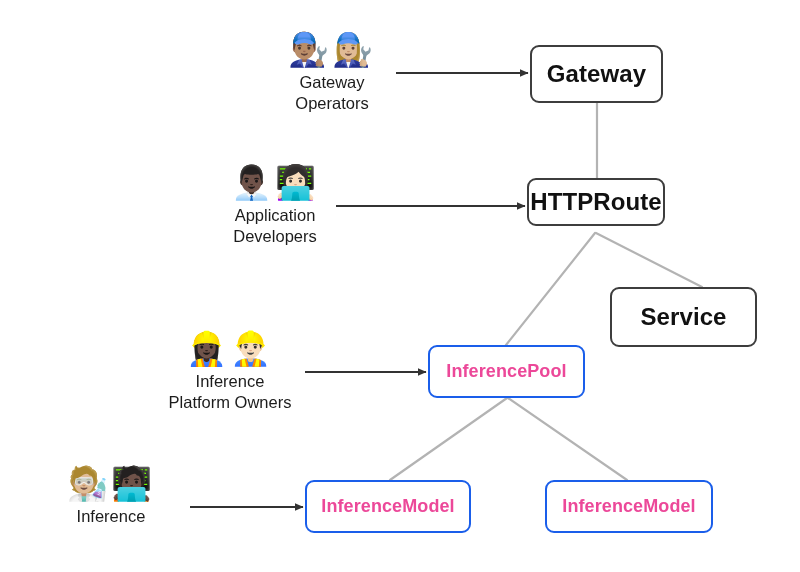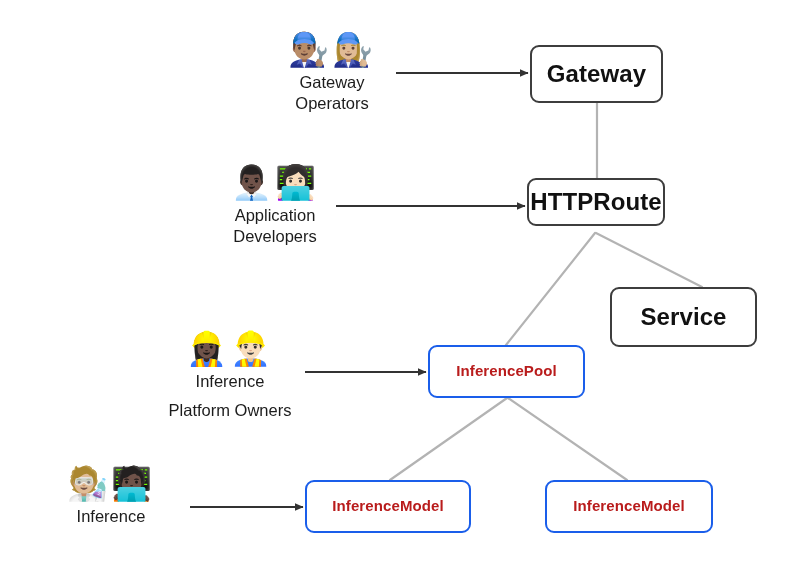--- a/index.html
+++ b/index.html
@@ -50,22 +50,22 @@
     border: 2px solid #3d3d3d;
   }
   .node.core .node-label {
     color: #111111;
     font-size: 24px;
   }
   .node.ext {
     border: 2.5px solid #1a5eea;
   }
   .node.ext .node-label {
-    color: #b91c1c;
-    font-size: 15px;
+    color: #ec4899;
+    font-size: 18px;
     text-align: right;
   }
 
   
   .persona {
     position: absolute;
     display: flex;
     flex-direction: column;
     align-items: center;
     z-index: 3;
@@ -146,21 +146,21 @@
 
   <div class="persona" style="left:208px; top:163px; width:134px;">
     <div class="persona-emojis">👨🏿‍💼👩🏻‍💻</div>
     <div class="persona-label">Application</div>
     <div class="persona-label" style="margin-top:0;">Developers</div>
   </div>
 
   <div class="persona" style="left:154px; top:329px; width:152px;">
     <div class="persona-emojis">👷🏿‍♀️👷🏻‍♂️</div>
     <div class="persona-label">Inference</div>
-    <div class="persona-label" style="margin-top:8px;">Platform Owners</div>
+    <div class="persona-label" style="margin-top:0;">Platform Owners</div>
   </div>
 
   <div class="persona" style="left:34px; top:464px; width:154px;">
     <div class="persona-emojis">🧑🏼‍🔬🧑🏿‍💻</div>
     <div class="persona-label">Inference</div>
   </div>
 
 </div>
 
 </body></html>

